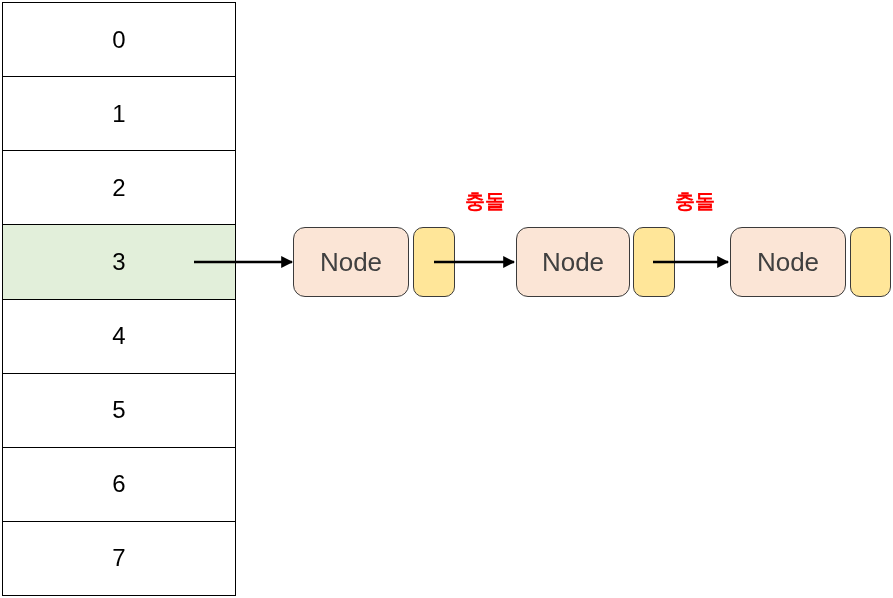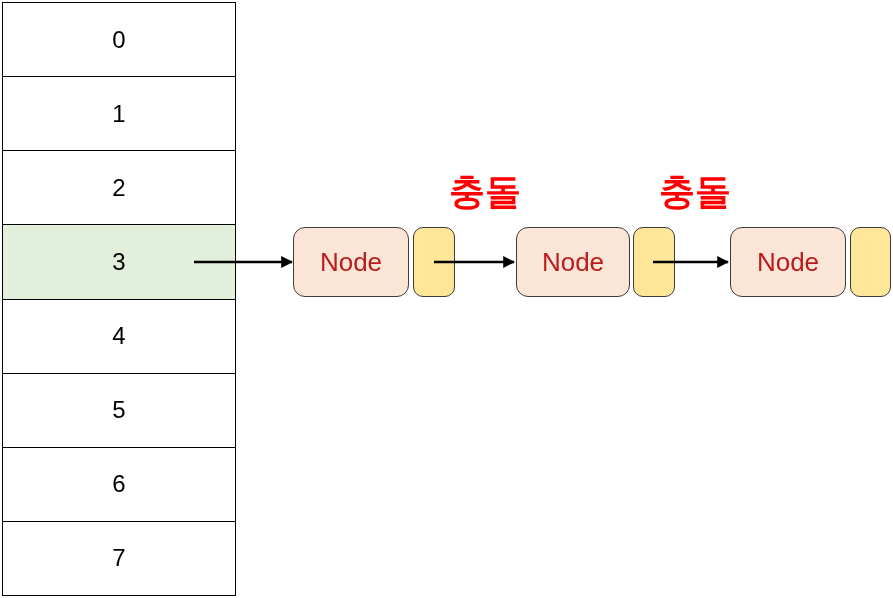--- a/index.html
+++ b/index.html
@@ -39,38 +39,38 @@
   .cell.highlight{background:var(--cell-highlight);}
   
   .shape{
     position:absolute;top:227px;height:70px;
     border:1.5px solid var(--shape-border);
     display:flex;align-items:center;justify-content:center;
   }
   .node-box{
     background:var(--node-fill);
     border-radius:12px;
-    font-size:26px;color:#b91c1c;
+    font-size:26px;color:#404040;
   }
   .ptr-box{
     background:var(--pointer-fill);
     border-radius:10px;
     width:42px;
   }
   .node-1{left:293px;width:116px;}
   .ptr-1{left:413px;}
   .node-2{left:516px;width:114px;}
   .ptr-2{left:633px;}
   .node-3{left:730px;width:116px;}
   .ptr-3{left:850px;width:41px;}
   
   .collision{
-    position:absolute;top:177px;width:120px;
+    position:absolute;top:186px;width:120px;
     text-align:center;
-    font-size:36px;line-height:30px;font-weight:bold;
+    font-size:20px;line-height:30px;font-weight:bold;
     color:var(--collision-text);
   }
   .collision-1{left:425px;}
   .collision-2{left:635px;}
   
   .arrows{
     position:absolute;left:0;top:0;width:893px;height:598px;
     pointer-events:none;
   }
 </style>

